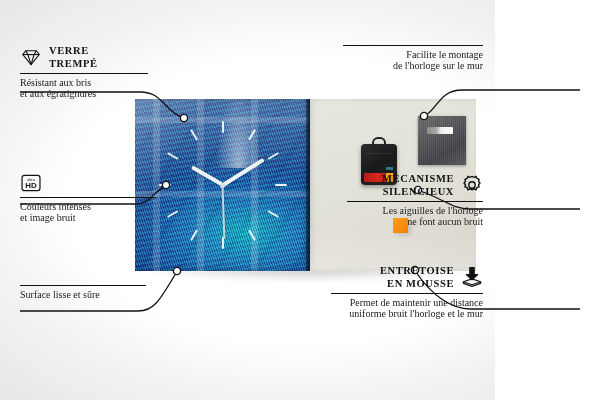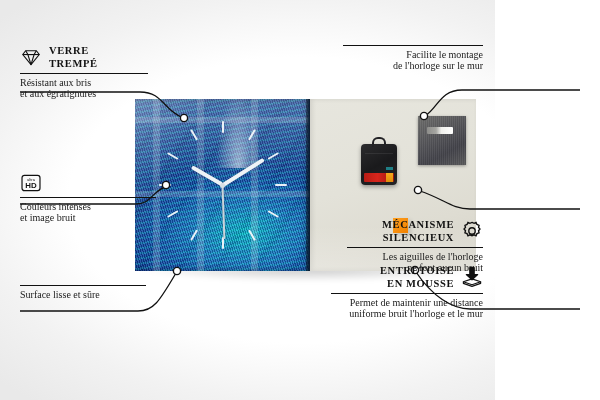--- a/index.html
+++ b/index.html
@@ -166,21 +166,21 @@
   .callout.right .title { text-align:right; }
   .callout.right .desc { text-align:right; }
 
   .ico { width:22px; height:22px; flex:0 0 22px; display:block; }
 
   
   #c-verre   { left:20px;  top:44px;  width:128px; }
   #c-impr    { left:20px;  top:172px; width:136px; }
   #c-bords   { left:20px;  top:282px; width:126px; }
   #c-poign   { right:12px; top:42px;  width:140px; }
-  #c-meca    { right:12px; top:172px; width:136px;margin-top:46px; }
+  #c-meca    { right:12px; top:172px; width:136px; }
   #c-entre   { right:12px; top:264px; width:152px; }
 
   #lines { position:absolute; left:0; top:0; width:600px; height:400px; pointer-events:none; }
 </style>
 </head>
 <body>
 
 <div id="stage">
 
   <div class="prod-shadow"></div>

